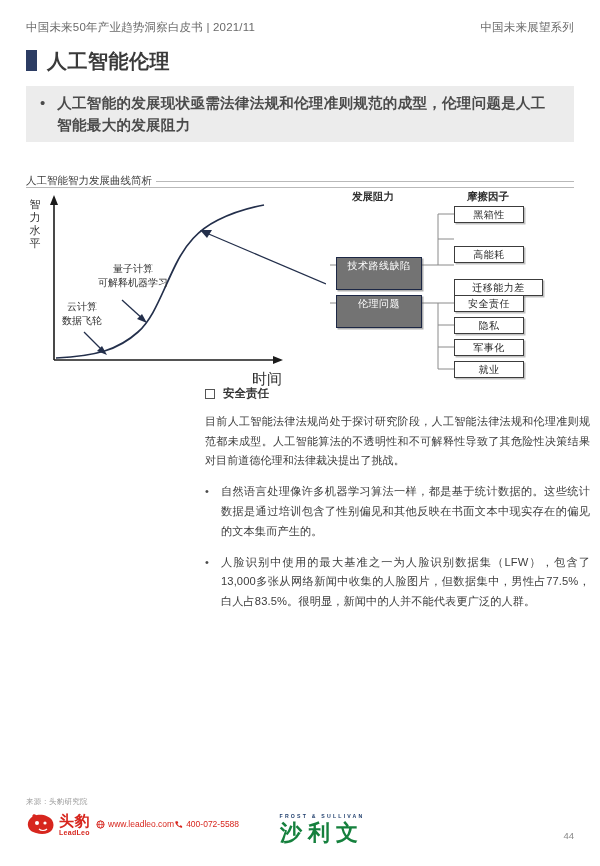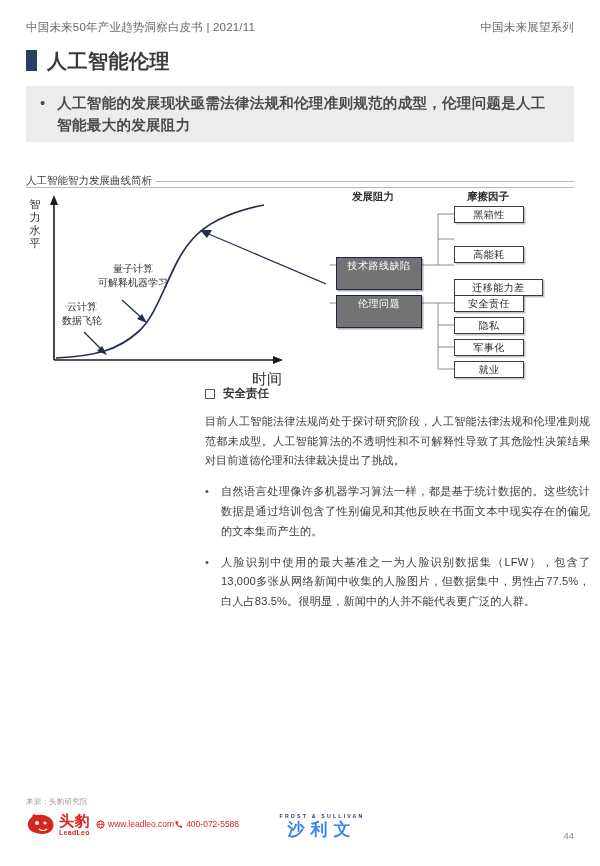--- a/index.html
+++ b/index.html
@@ -336,23 +336,23 @@
     width: 120px;
   }
   .sullivan-en {
     font-size: 5.2px;
     color: #22406e;
     letter-spacing: 2.2px;
     font-weight: bold;
     white-space: nowrap;
   }
   .sullivan-cn {
-    font-size: 17px;
-    font-weight: bold;
-    color: #3b82f6;
+    font-size: 22px;
+    font-weight: bold;
+    color: #15803d;
     letter-spacing: 6px;
     line-height: 1.2;
     margin-top: 1px;
   }
   .page-num {
     position: absolute;
     right: 26px;
     top: 18px;
     font-size: 9.5px;
     color: #8a8a8a;

